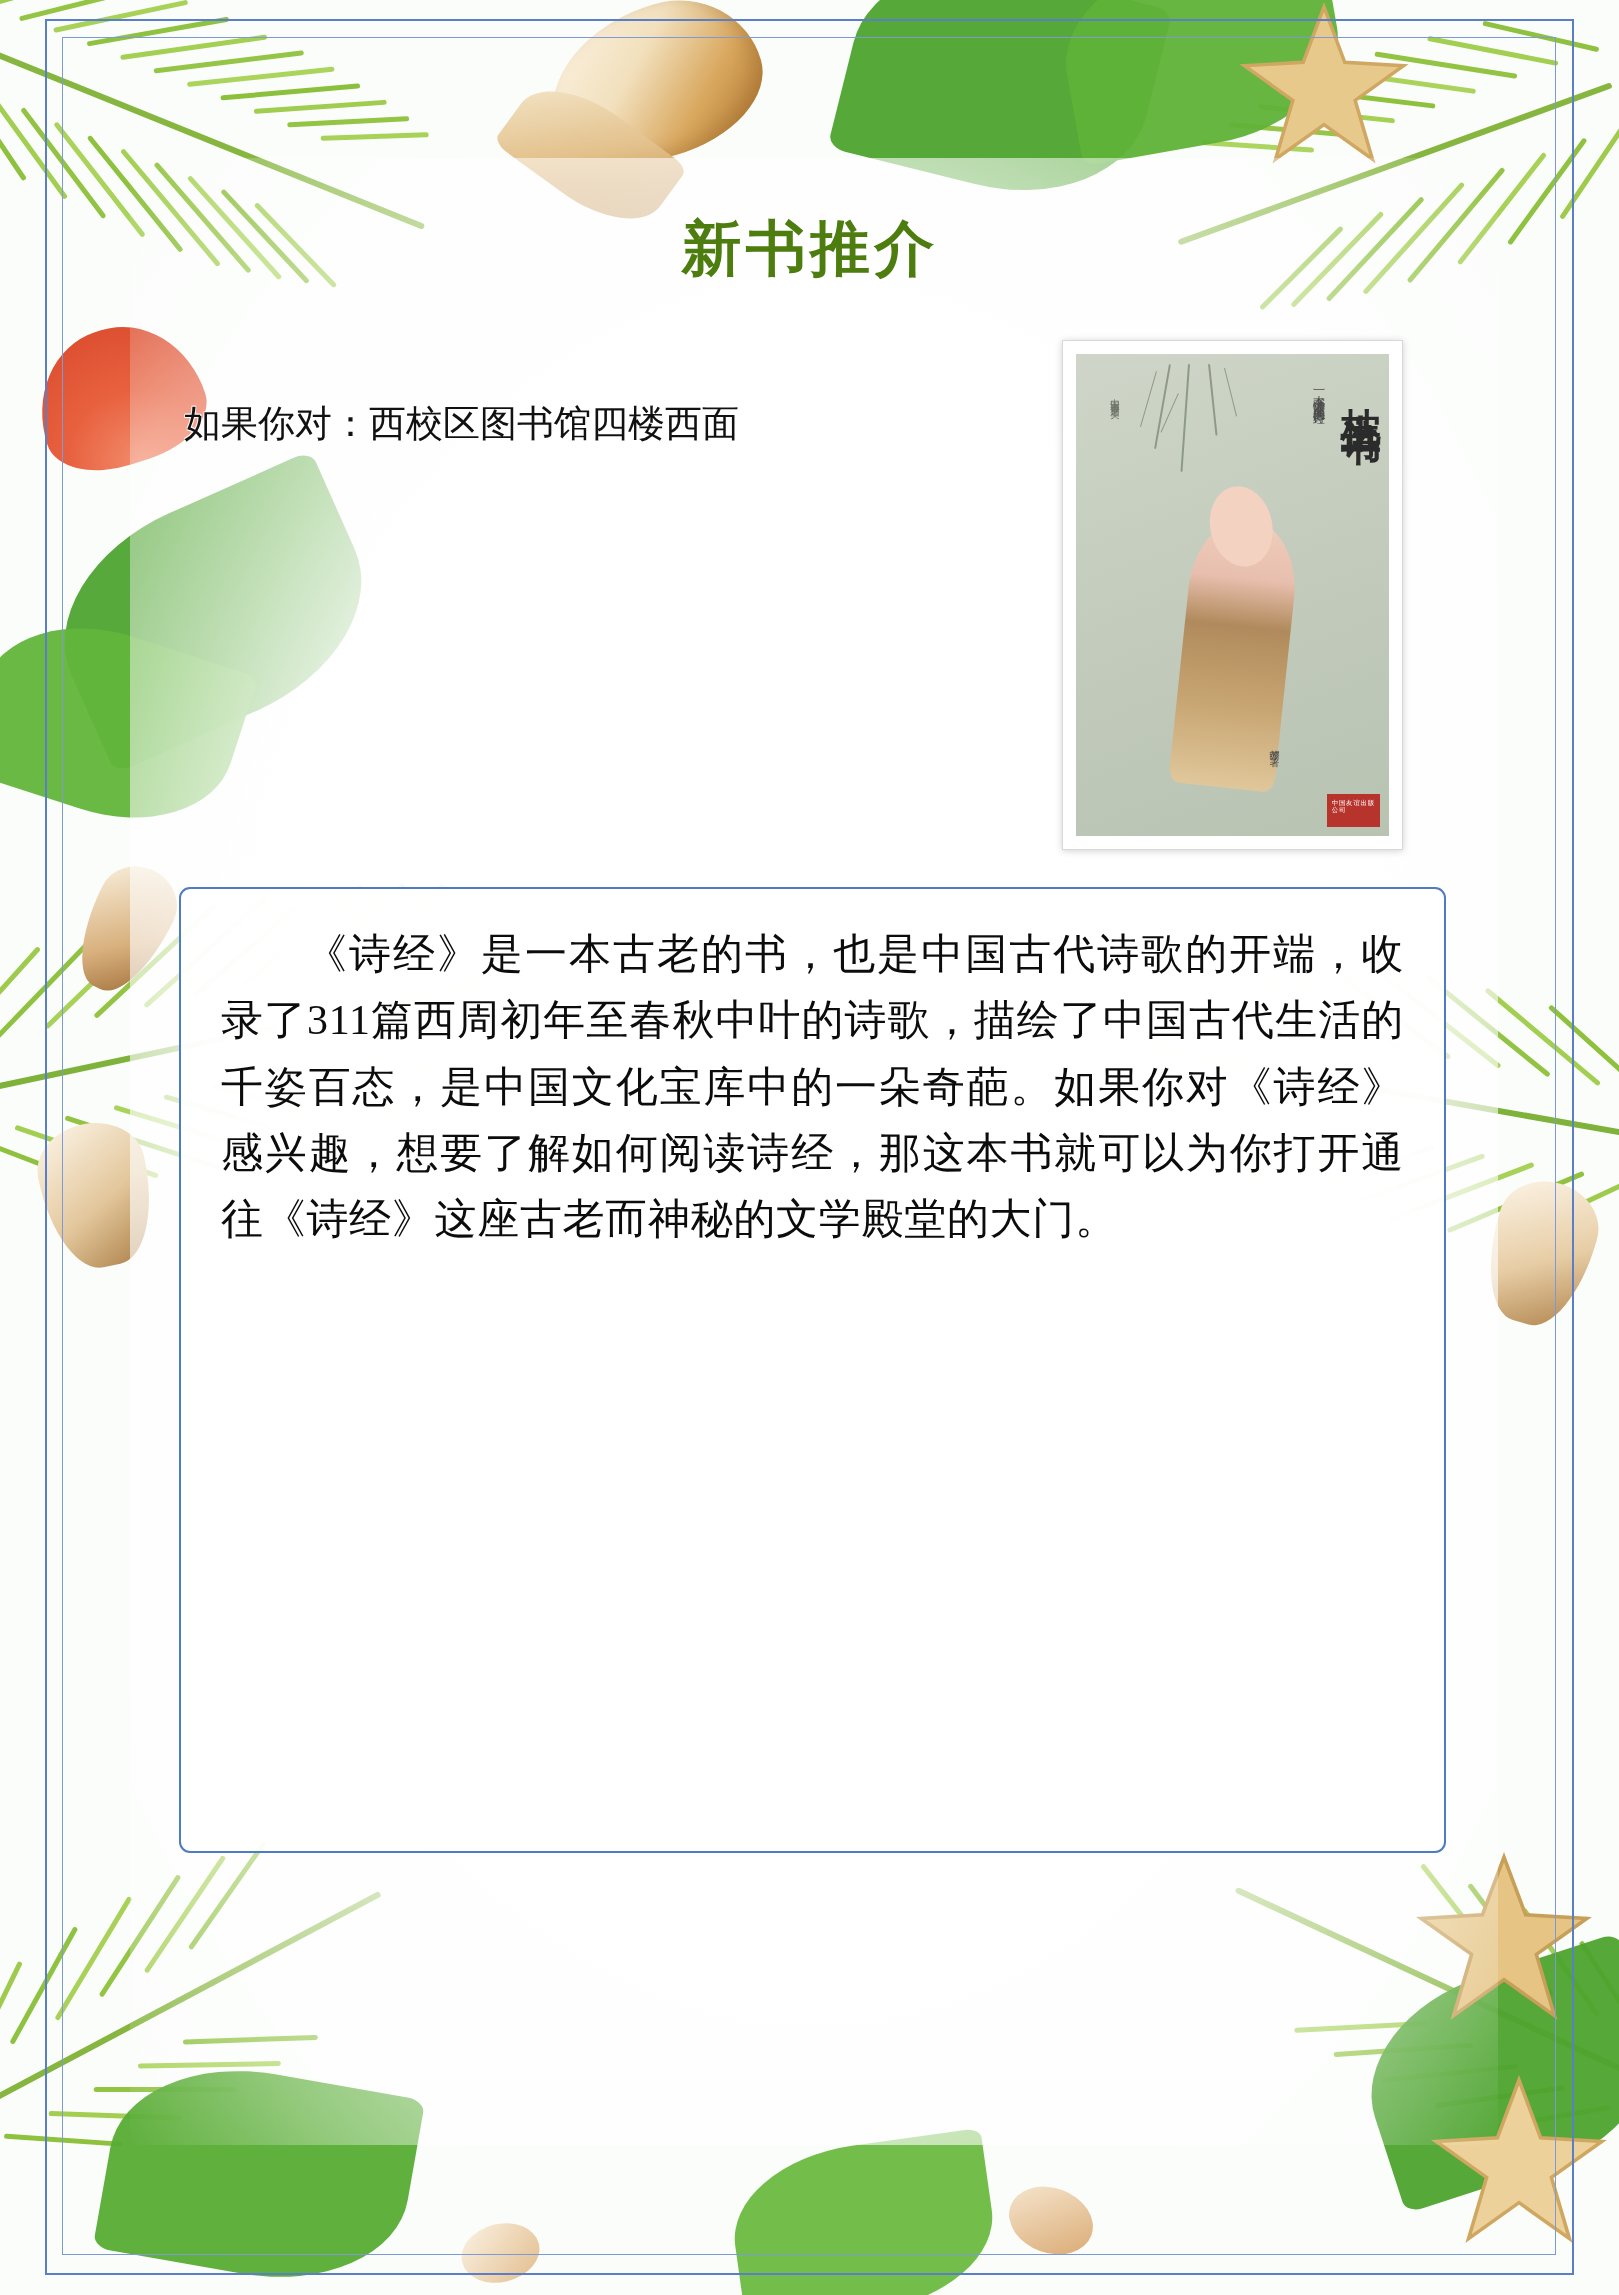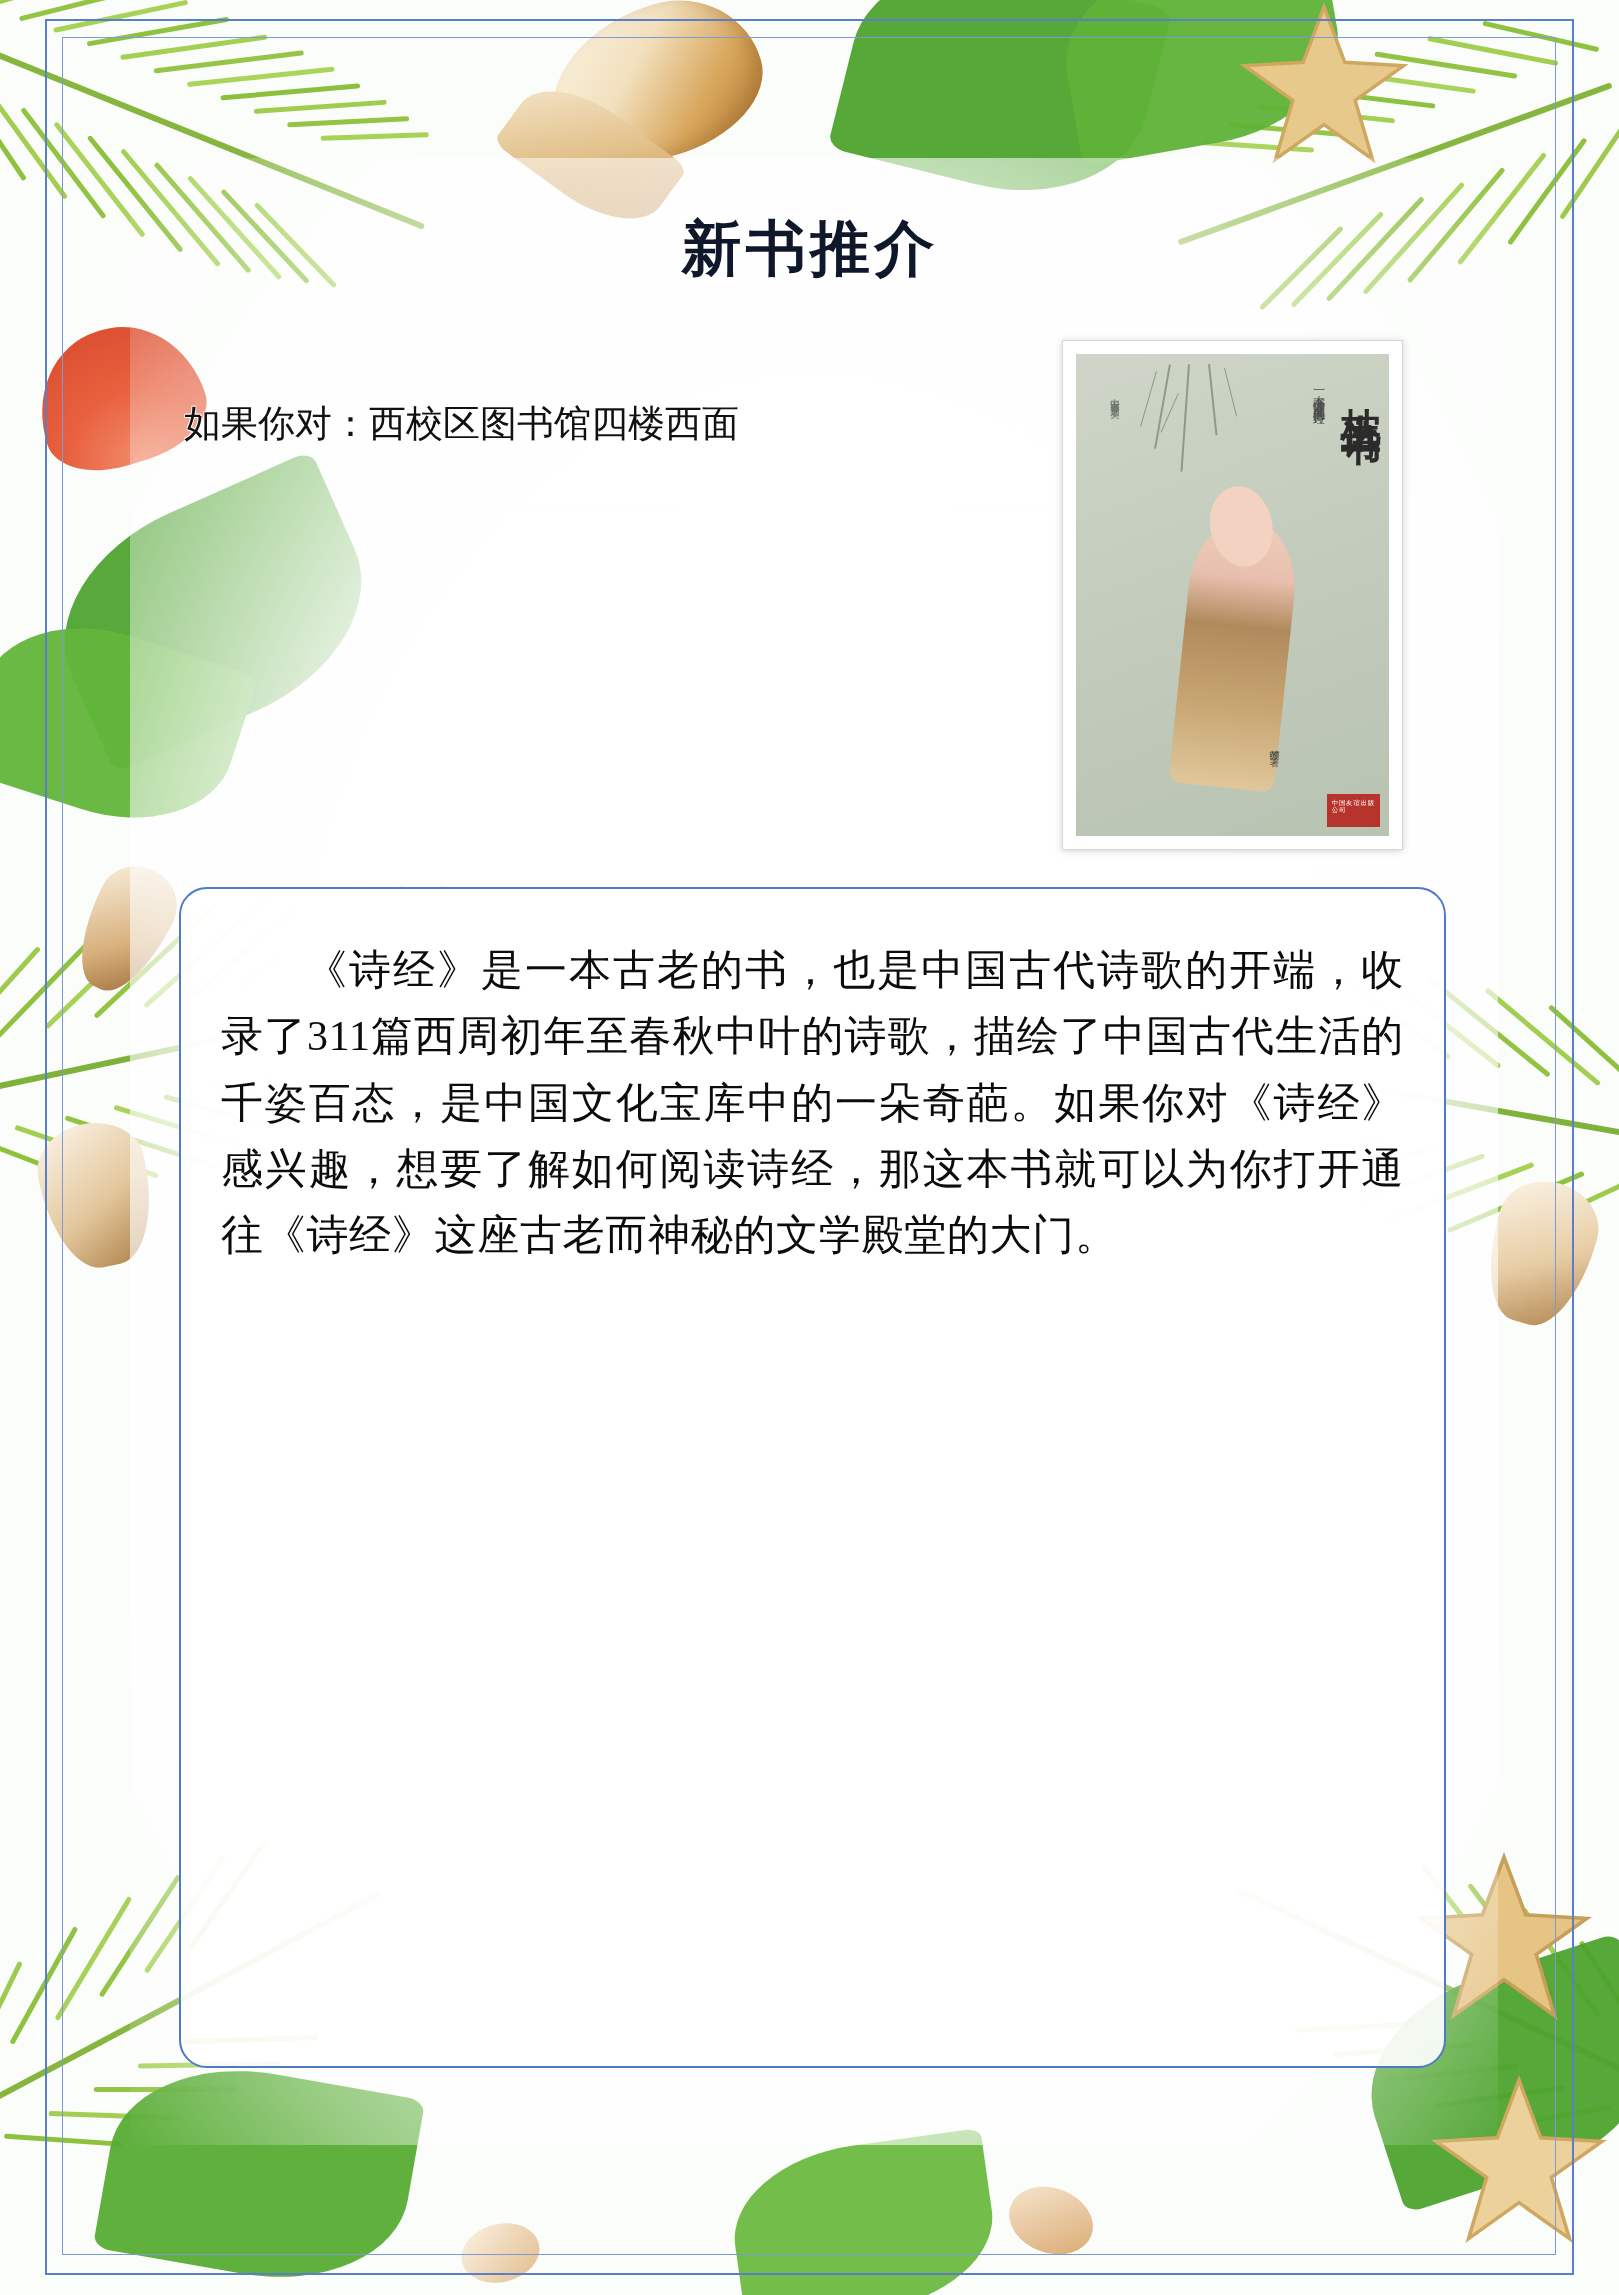--- a/index.html
+++ b/index.html
@@ -76,21 +76,21 @@
   
   .title {
     position: absolute;
     left: 0;
     right: 0;
     top: 209px;
     text-align: center;
     font-family: "Liberation Serif", serif;
     font-size: 60px;
     font-weight: bold;
-    color: #0f172a;
+    color: #4d7c0f;
     letter-spacing: 4.3px;
     text-shadow: 0.7px 0.7px 0 #ffffff, -0.7px -0.7px 0 #ffffff, 0.7px -0.7px 0 #ffffff, -0.7px 0.7px 0 #ffffff;
   }
 
   
   .entry {
     position: absolute;
     left: 184px;
     top: 399px;
     width: 864px;
@@ -214,26 +214,26 @@
     line-height: 1.15;
     letter-spacing: 0.7px;
   }
 
   
   .panel {
     position: absolute;
     left: 179px;
     top: 887px;
     width: 1267px;
-    height: 1181px;
+    height: 966px;
     border: 2.2px solid #4f7ac4;
-    border-radius: 28px;
+    border-radius: 11px;
     background: rgba(255,255,255,0.90);
     box-sizing: border-box;
-    padding: 48px 40px;
+    padding: 32px 40px;
   }
   .panel p {
     margin: 0 0 4.3px 0;
     font-family: "Liberation Serif", serif;
     font-size: 42px;
     line-height: 1.58;
     color: #0c0c0c;
     text-align: justify;
     text-indent: 2em;
     letter-spacing: 0.7px;

